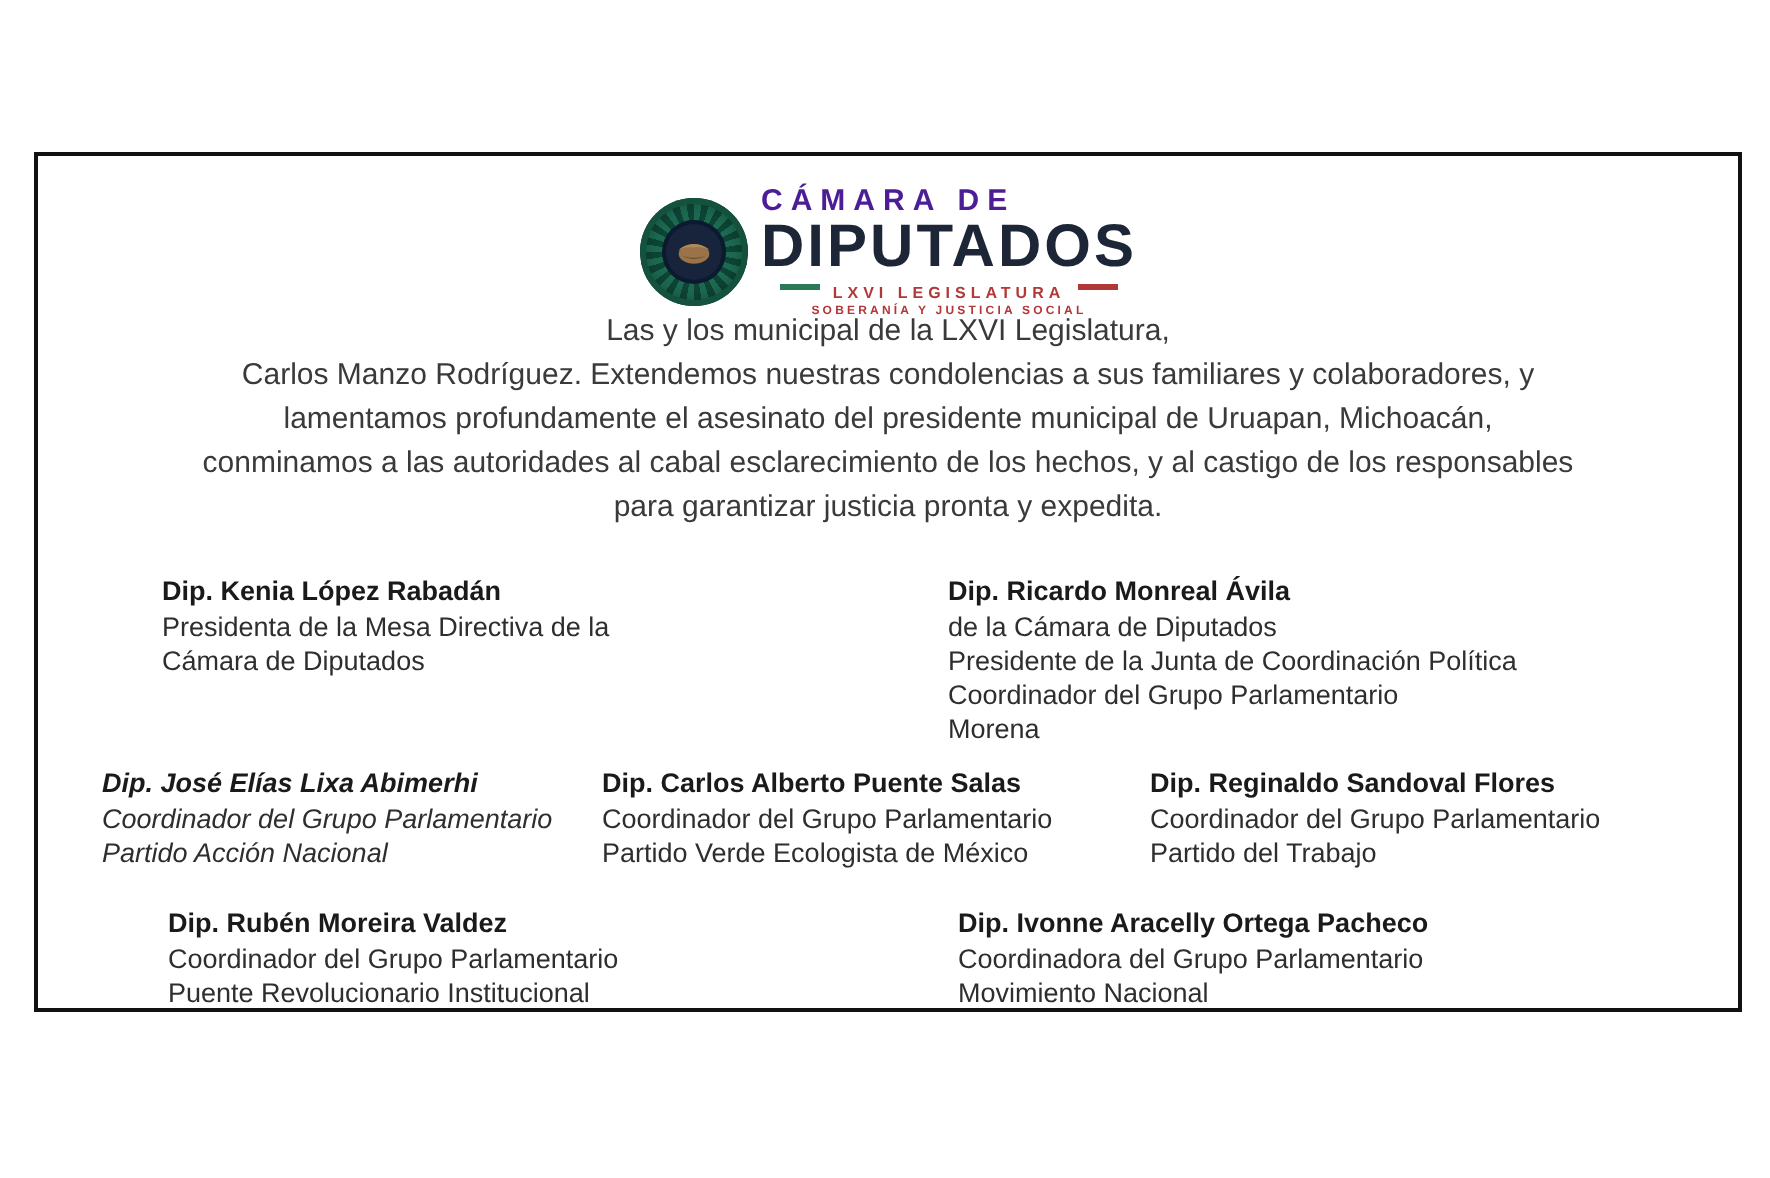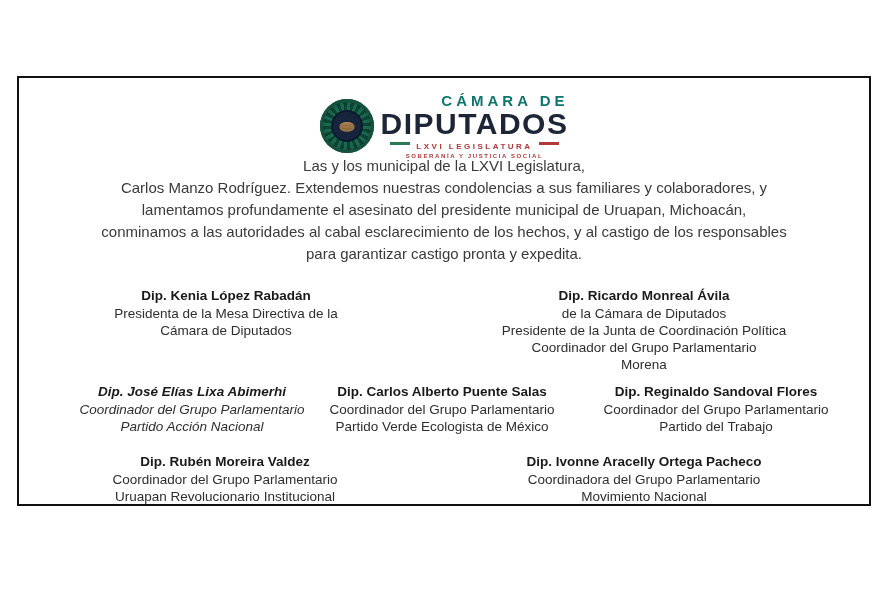--- a/index.html
+++ b/index.html
@@ -44,23 +44,22 @@
     background: #17243c;
     box-shadow: 0 0 0 2px #0b1a2e;
     display: flex; align-items: center; justify-content: center;
   }
   .emblem-center svg { width: 22px; height: 18px; display: block; }
 
   .logo-text { text-align: left; }
   .logo-line1 {
     font-size: 15px; font-weight: 700;
     letter-spacing: 4px;
-    color: #0f766e;
+    color: #4c1d95;
     white-space: nowrap;
-    text-align: right;
   }
   .logo-line2 {
     font-size: 30px; font-weight: 800;
     letter-spacing: 1.5px;
     color: #1c2636;
     margin-top: -2px;
     white-space: nowrap;
   }
   .legis-row {
     display: flex; justify-content: center;
@@ -91,21 +90,20 @@
     text-align: center;
     color: #3a3a3a;
     font-size: 15px;
     line-height: 22px;
   }
   .statement .line { white-space: nowrap; }
 
   
   .signer {
     position: absolute;
-    text-align: center;
     color: #2e2e2e;
     font-size: 13.5px;
     line-height: 17px;
   }
   .signer-name { font-weight: 700; color: #1a1a1a; margin-bottom: 1px; }
   .signer-role { font-weight: 400; }
 
   .sig-kenia    { left: 62px;  top: 209px; width: 290px; }
   .sig-monreal  { left: 455px; top: 209px; width: 340px; }
   .sig-lixa     { left: 32px;  top: 305px; width: 282px; font-style: italic; }
@@ -140,21 +138,21 @@
         </div>
         <div class="motto">SOBERANÍA Y JUSTICIA SOCIAL</div>
       </div>
     </div>
 
     <div class="statement">
       <div class="line">Las y los municipal de la LXVI Legislatura,</div>
       <div class="line">Carlos Manzo Rodríguez. Extendemos nuestras condolencias a sus familiares y colaboradores, y</div>
       <div class="line">lamentamos profundamente el asesinato del presidente municipal de Uruapan, Michoacán,</div>
       <div class="line">conminamos a las autoridades al cabal esclarecimiento de los hechos, y al castigo de los responsables</div>
-      <div class="line">para garantizar castigo pronta y expedita.</div>
+      <div class="line">para garantizar justicia pronta y expedita.</div>
     </div>
 
     <div class="signer sig-kenia">
       <div class="signer-name">Dip. Kenia López Rabadán</div>
       <div class="signer-role">Presidenta de la Mesa Directiva de la</div>
       <div class="signer-role">Cámara de Diputados</div>
     </div>
 
     <div class="signer sig-monreal">
       <div class="signer-name">Dip. Ricardo Monreal Ávila</div>
@@ -178,21 +176,21 @@
 
     <div class="signer sig-sandoval">
       <div class="signer-name">Dip. Reginaldo Sandoval Flores</div>
       <div class="signer-role">Coordinador del Grupo Parlamentario</div>
       <div class="signer-role">Partido del Trabajo</div>
     </div>
 
     <div class="signer sig-moreira">
       <div class="signer-name">Dip. Rubén Moreira Valdez</div>
       <div class="signer-role">Coordinador del Grupo Parlamentario</div>
-      <div class="signer-role">Uruapan Revolucionario Institucional</div>
+      <div class="signer-role">Puente Revolucionario Institucional</div>
     </div>
 
     <div class="signer sig-ortega">
       <div class="signer-name">Dip. Ivonne Aracelly Ortega Pacheco</div>
       <div class="signer-role">Coordinadora del Grupo Parlamentario</div>
       <div class="signer-role">Movimiento Nacional</div>
     </div>
 
   </div>
 </div>

